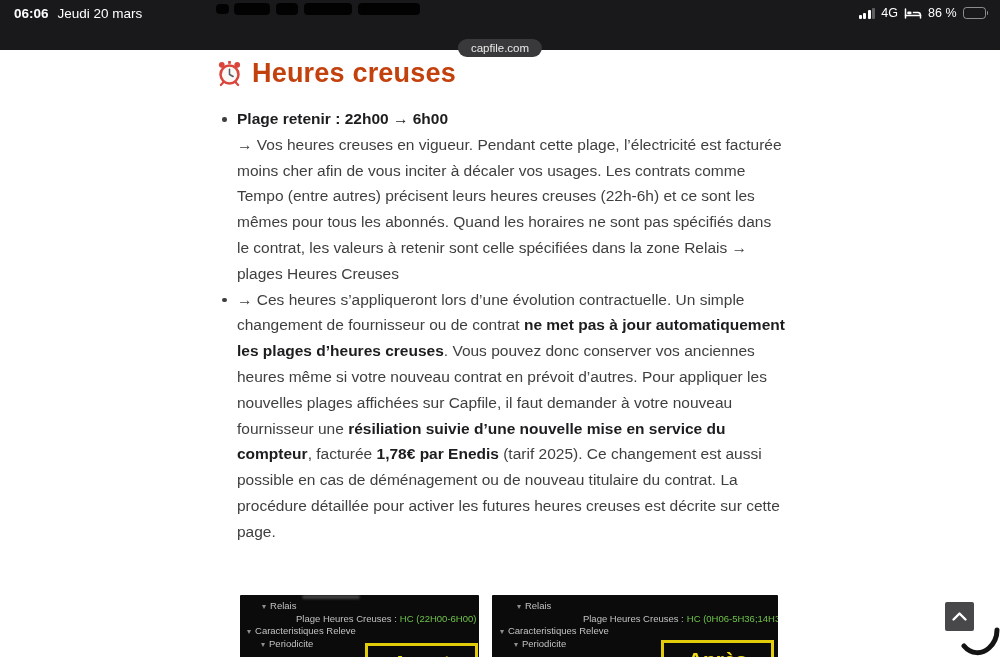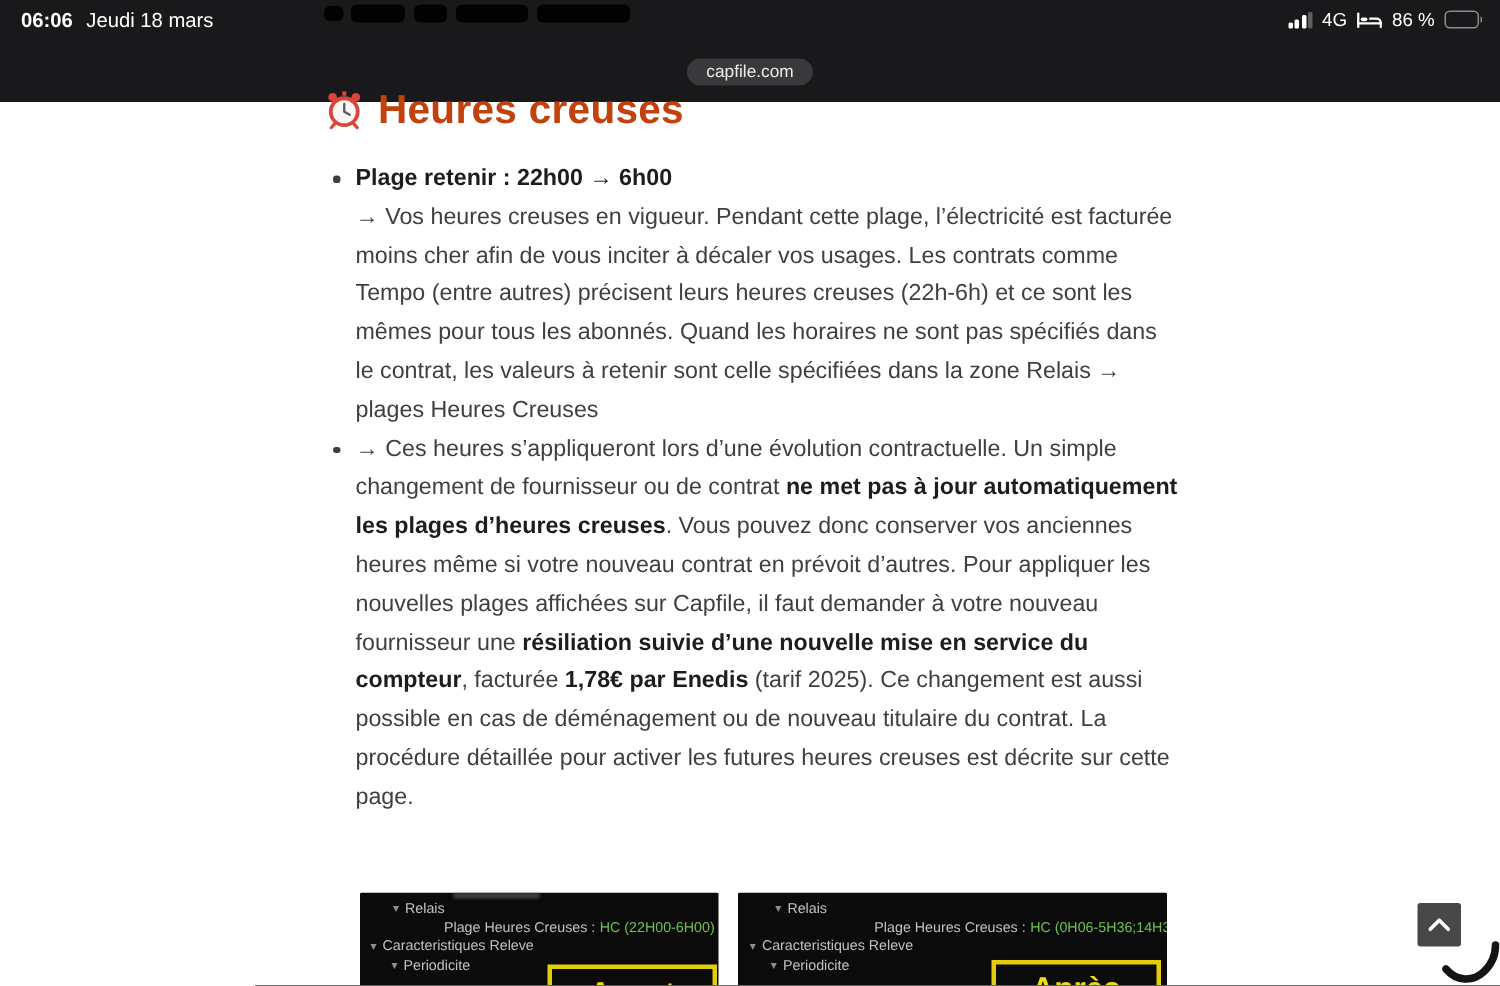--- a/index.html
+++ b/index.html
@@ -4,21 +4,21 @@
 <style>
   * { margin:0; padding:0; box-sizing:border-box; }
   html,body { background:#000; }
   .canvas {
     position:relative; width:1000px; height:657px; overflow:hidden;
     background:#ffffff; font-family:"Liberation Sans", sans-serif;
   }
 
   
   .statusbar {
-    position:absolute; left:0; top:0; width:1000px; height:68px;
+    position:absolute; left:0; top:0; width:1000px; height:50px;
     background:#19191b;
     padding-left:32px;
   }
   .sb-left {
     position:absolute; left:14px; top:6px; color:#fff;
     font-size:13.5px; display:flex; gap:9px; align-items:center;
   }
   .sb-time { font-weight:bold; }
   .redaction { position:absolute; background:#000; border-radius:4px; opacity:.9; }
   .r1 { left:216px; top:4px;  width:13px; height:10px; }
@@ -90,21 +90,21 @@
   .corner-curve { position:absolute; left:961px; top:627px; }
 </style>
 </head>
 <body>
 
 <div class="canvas">
 
   <div class="statusbar">
     <div class="sb-left">
       <span class="sb-time">06:06</span>
-      <span class="sb-date">Jeudi 18 mars</span>
+      <span class="sb-date">Jeudi 20 mars</span>
     </div>
     <span class="redaction r1"></span>
     <span class="redaction r2"></span>
     <span class="redaction r3"></span>
     <span class="redaction r4"></span>
     <span class="redaction r5"></span>
     <div class="sb-right">
       <span class="sig">
           <i></i>
           <i></i>

